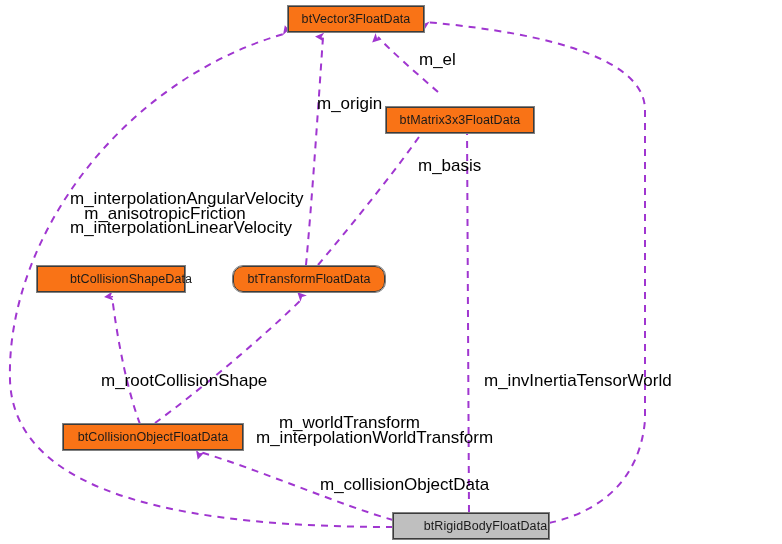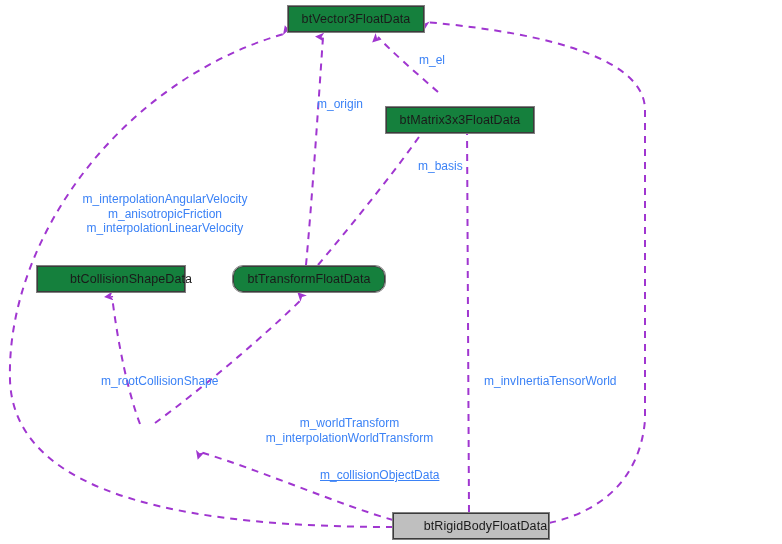--- a/index.html
+++ b/index.html
@@ -23,40 +23,40 @@
     left: 0;
     top: 0;
     width: 782px;
     height: 544px;
   }
   .uml-node {
     position: absolute;
     box-sizing: border-box;
     border: 1px solid #3b3b3b;
     outline: 1px solid #808080;
-    background: #15803d;
+    background: #f97316;
     color: #1a1a1a;
     font-size: 12.5px;
     line-height: 1;
     display: flex;
     align-items: center;
     justify-content: center;
     white-space: nowrap;
     letter-spacing: 0.1px;
     z-index: 3;
   }
   .uml-node.highlight {
     background: #bfbfbf;
     padding-left: 29px;
   }
   .edge-label {
     position: absolute;
-    font-size: 12px;
+    font-size: 17px;
     line-height: 14.5px;
-    color: #3b82f6;
+    color: #000000;
     white-space: pre;
     text-align: center;
     z-index: 2;
     background: transparent;
   }
   .edge-label.la-left   { text-align: left; }
   .edge-label.la-center { text-align: center; margin-top: 48px; }
 </style>
 </head>
 <body>
@@ -101,20 +101,23 @@
   </div>
 
   <div class="uml-node" style="left:37px; top:266px; width:148px; height:26px;padding-left:40px;">
     <span>btCollisionShapeData</span>
   </div>
 
   <div class="uml-node" style="left:233px; top:266px; width:152px; height:26px;border-radius:10px;">
     <span>btTransformFloatData</span>
   </div>
 
+  <div class="uml-node" style="left:63px; top:424px; width:180px; height:26px;">
+    <span>btCollisionObjectFloatData</span>
+  </div>
 
   <div class="uml-node highlight" style="left:393px; top:513px; width:156px; height:26px;">
     <span>btRigidBodyFloatData</span>
   </div>
 
   <div class="edge-label la-center" style="left:70px; top:144px; width:190px;">m_interpolationAngularVelocity
 m_anisotropicFriction
 m_interpolationLinearVelocity</div>
 
   <div class="edge-label la-left" style="left:419px; top:53px; width:42px;">m_el</div>
@@ -124,15 +127,15 @@
   <div class="edge-label la-left" style="left:418px; top:159px; width:66px;">m_basis</div>
 
 
   <div class="edge-label la-left" style="left:101px; top:374px; width:134px;">m_rootCollisionShape</div>
 
   <div class="edge-label la-center" style="left:256px; top:368px; width:187px;">m_worldTransform
 m_interpolationWorldTransform</div>
 
   <div class="edge-label la-left" style="left:476px; top:374px; width:148px;padding-left:8px;">m_invInertiaTensorWorld</div>
 
-  <div class="edge-label la-left" style="left:320px; top:468px; width:140px;text-decoration:underline;">m_collisionObjectData</div>
+  <div class="edge-label la-left" style="left:320px; top:478px; width:140px;">m_collisionObjectData</div>
 
 </div>
 
 </body></html>

